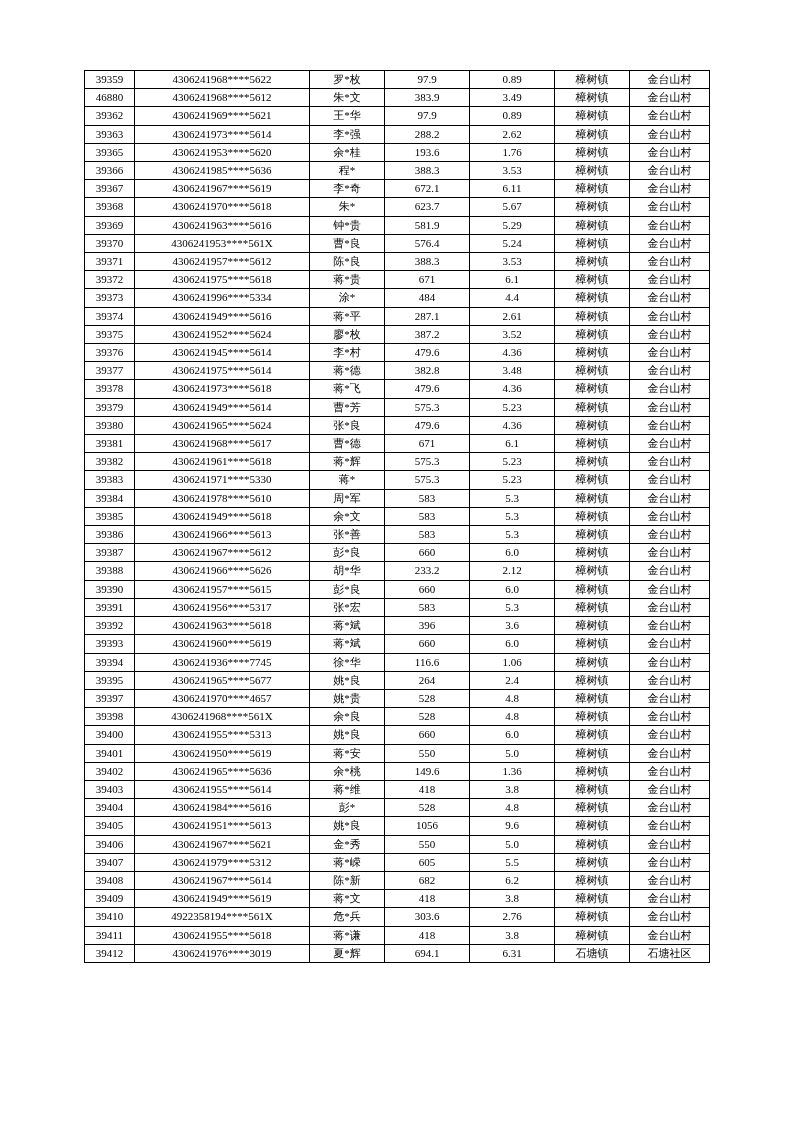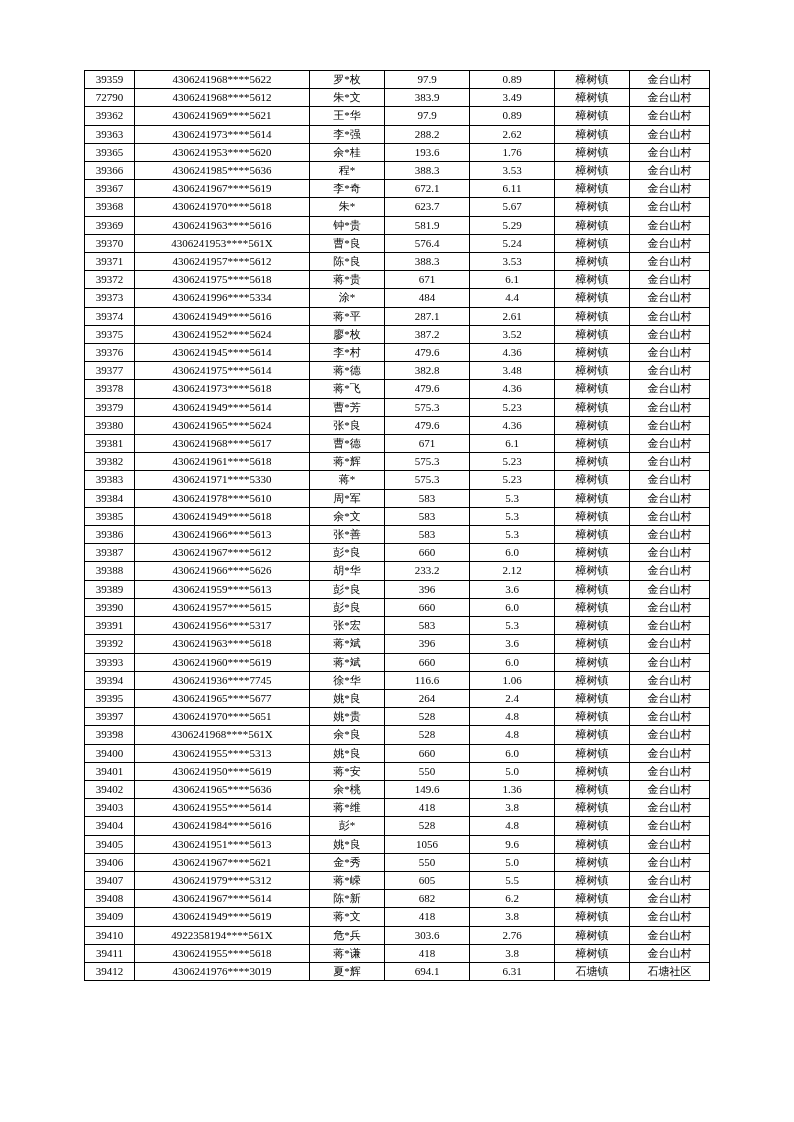--- a/index.html
+++ b/index.html
@@ -61,21 +61,21 @@
         <tr>
           <td>39359</td>
           <td>4306241968****5622</td>
           <td>罗*枚</td>
           <td>97.9</td>
           <td>0.89</td>
           <td>樟树镇</td>
           <td>金台山村</td>
         </tr>
         <tr>
-          <td>72790</td>
+          <td>46880</td>
           <td>4306241968****5612</td>
           <td>朱*文</td>
           <td>383.9</td>
           <td>3.49</td>
           <td>樟树镇</td>
           <td>金台山村</td>
         </tr>
         <tr>
           <td>39362</td>
           <td>4306241969****5621</td>
@@ -304,29 +304,20 @@
         <tr>
           <td>39388</td>
           <td>4306241966****5626</td>
           <td>胡*华</td>
           <td>233.2</td>
           <td>2.12</td>
           <td>樟树镇</td>
           <td>金台山村</td>
         </tr>
         <tr>
-          <td>39389</td>
-          <td>4306241959****5613</td>
-          <td>彭*良</td>
-          <td>396</td>
-          <td>3.6</td>
-          <td>樟树镇</td>
-          <td>金台山村</td>
-        </tr>
-        <tr>
           <td>39390</td>
           <td>4306241957****5615</td>
           <td>彭*良</td>
           <td>660</td>
           <td>6.0</td>
           <td>樟树镇</td>
           <td>金台山村</td>
         </tr>
         <tr>
           <td>39391</td>
@@ -368,21 +359,21 @@
           <td>39395</td>
           <td>4306241965****5677</td>
           <td>姚*良</td>
           <td>264</td>
           <td>2.4</td>
           <td>樟树镇</td>
           <td>金台山村</td>
         </tr>
         <tr>
           <td>39397</td>
-          <td>4306241970****5651</td>
+          <td>4306241970****4657</td>
           <td>姚*贵</td>
           <td>528</td>
           <td>4.8</td>
           <td>樟树镇</td>
           <td>金台山村</td>
         </tr>
         <tr>
           <td>39398</td>
           <td>4306241968****561X</td>
           <td>余*良</td>

